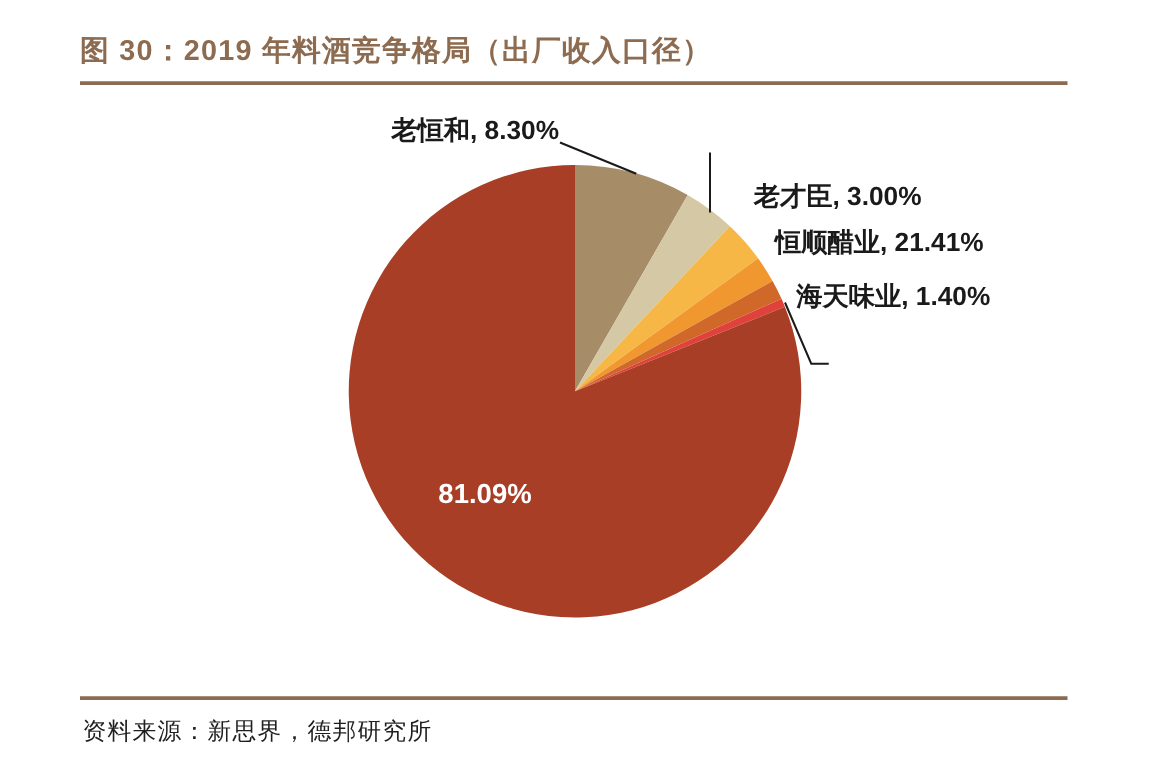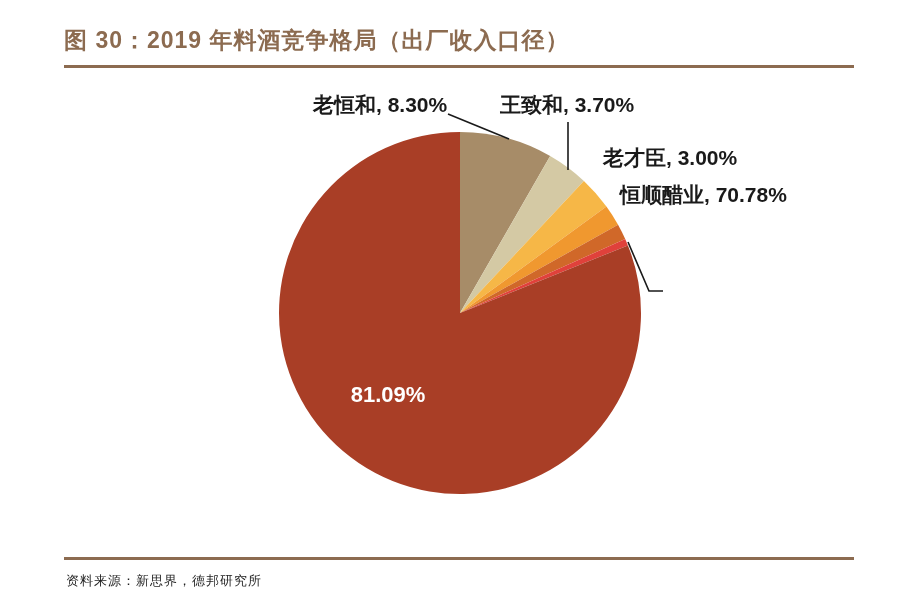--- a/index.html
+++ b/index.html
@@ -66,21 +66,21 @@
     width: 132px;
     text-align: center;
     white-space: normal;
     font-size: 22px;
     color: var(--label-on-pie, #FFFFFF);
   }
   .source-text {
     position: absolute;
     left: 66px;
     top: 572px;
-    font-size: 13px;
+    font-size: 19px;
     font-weight: 400;
     letter-spacing: 1px;
     color: #1F1F1F;
     white-space: nowrap;
   }
 </style>
 </head>
 <body>
 
 <div class="figure">
@@ -103,32 +103,32 @@
       <polyline points="448,114 509,139"></polyline>
       <polyline points="568,122 568,170"></polyline>
       <polyline points="628,242 649,291 663,291"></polyline>
     </g>
   </svg>
 
   <div class="callout callout-laohenghe">
     <span class="line">老恒和, 8.30%</span>
   </div>
 
-  <div class="callout callout-wangzhihe">
-    <span class="line">王致和, 3.70%</span>
-  </div>
 
   <div class="callout callout-laocaichen">
     <span class="line">老才臣, 3.00%</span>
   </div>
 
   <div class="callout callout-hengshun">
-    <span class="line">恒顺醋业, 70.78%</span>
+    <span class="line">恒顺醋业, 21.41%</span>
   </div>
 
+  <div class="callout callout-haitian">
+    <span class="line">海天味业, 1.40%</span>
+  </div>
 
   <div class="callout callout-qianhe">
   </div>
 
   <div class="callout callout-qita">
     <span class="line">81.09%</span>
   </div>
 
   <div class="rule rule-bottom"></div>
 

